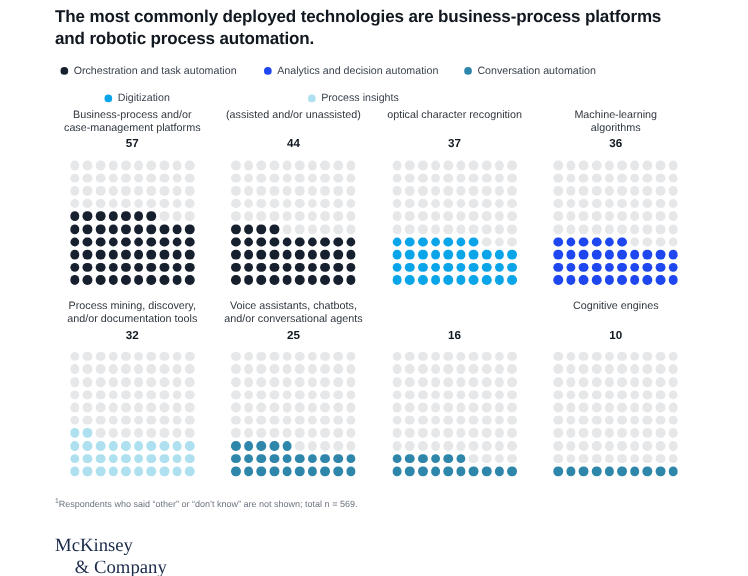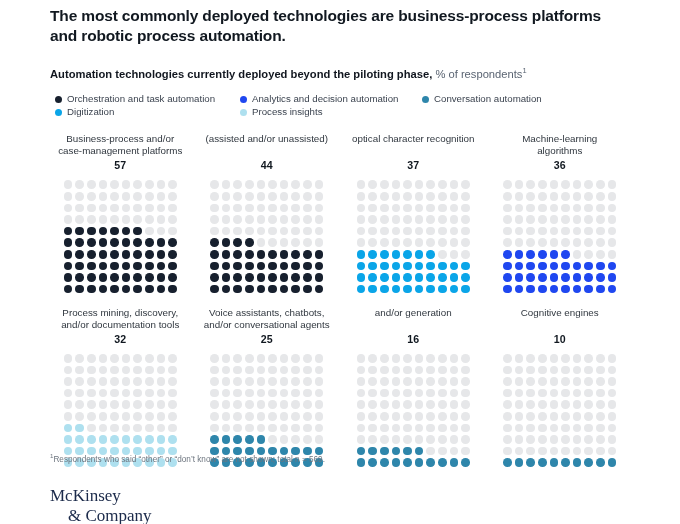--- a/index.html
+++ b/index.html
@@ -68,21 +68,21 @@
   }
   .legend-dot {
     width: 7px;
     height: 7px;
     border-radius: 50%;
     margin-right: 5px;
     flex: 0 0 auto;
   }
   .legend-label { line-height: 1; }
   .lg-r0 { top: 0; }
-  .lg-r1 { top: 13px; }
+  .lg-r1 { top: 25px; margin-left: 40px; }
   .lg-c0 { left: 5px; }
   .lg-c1 { left: 190px; }
   .lg-c2 { left: 372px; }
 
   
   .panels {
     margin-top: 9px;
     display: grid;
     grid-template-columns: repeat(4, 1fr);
     column-gap: 6px;
@@ -150,24 +150,20 @@
   }
   .logo .l2 { padding-left: 18px; }
 </style>
 </head>
 <body>
 
 <div class="page">
 
   <div class="headline">The most commonly deployed technologies are business-process platforms and robotic process automation.</div>
 
-  <div class="subhead">
-    <span class="bold">Automation technologies currently deployed beyond the piloting phase,</span>
-    <span class="light">% of respondents</span><sup>1</sup>
-  </div>
 
   <div class="legend">
       <div class="legend-item lg-r0 lg-c1">
         <span class="legend-dot" style="background: rgb(31, 71, 240);"></span>
         <span class="legend-label">Analytics and decision automation</span>
       </div>
       <div class="legend-item lg-r0 lg-c0">
         <span class="legend-dot" style="background: rgb(23, 32, 46);"></span>
         <span class="legend-label">Orchestration and task automation</span>
       </div>
@@ -2033,21 +2029,20 @@
           <span class="cell">
             <i style="background: rgb(46, 134, 171);"></i>
           </span>
           <span class="cell">
             <i style="background: rgb(46, 134, 171);"></i>
           </span>
         </div>
       </div>
       <div class="panel">
         <div class="panel-title">
-          <div>and/or generation</div>
         </div>
         <div class="panel-value">16</div>
         <div class="dotgrid">
           <span class="cell">
             <i style="background: rgb(230, 231, 233);"></i>
           </span>
           <span class="cell">
             <i style="background: rgb(230, 231, 233);"></i>
           </span>
           <span class="cell">

